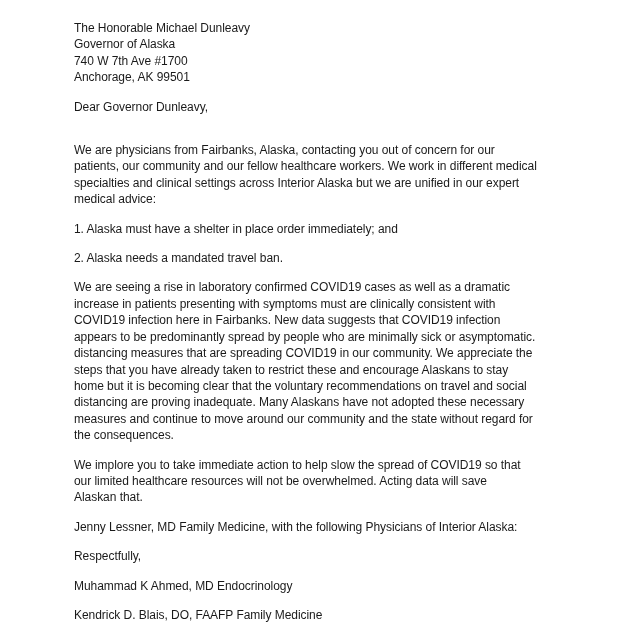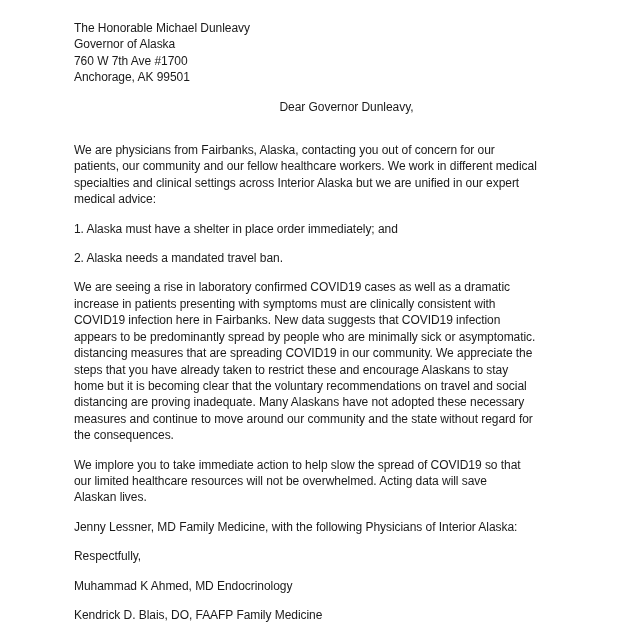--- a/index.html
+++ b/index.html
@@ -20,34 +20,34 @@
       left: 74px;
       top: 20px;
       width: 545px;
       font-size: 12px;
       line-height: 16.4px;
       letter-spacing: -0.05px;
     }
     .line { white-space: nowrap; display: block; }
     .block { margin: 0; }
     .addr { margin-bottom: 13px; }
-    .salutation { margin-bottom: 27px; text-align: center; }
+    .salutation { margin-bottom: 27px; }
     .para { margin-bottom: 13px; margin-top: 13px; }
     .closing { margin-bottom: 13px; }
     .signer { margin-bottom: 13.2px; }
   </style>
 </head>
 <body>
 
 <div class="page">
 
   <div class="block addr">
     <span class="line">The Honorable Michael Dunleavy</span>
     <span class="line">Governor of Alaska</span>
-    <span class="line">760 W 7th Ave #1700</span>
+    <span class="line">740 W 7th Ave #1700</span>
     <span class="line">Anchorage, AK 99501</span>
   </div>
 
   <div class="block salutation">
     <span class="line">Dear Governor Dunleavy,</span>
   </div>
 
   <div class="block para">
     <span class="line">We are physicians from Fairbanks, Alaska, contacting you out of concern for our</span>
     <span class="line">patients, our community and our fellow healthcare workers. We work in different medical</span>
@@ -72,21 +72,21 @@
     <span class="line">steps that you have already taken to restrict these and encourage Alaskans to stay</span>
     <span class="line">home but it is becoming clear that the voluntary recommendations on travel and social</span>
     <span class="line">distancing are proving inadequate. Many Alaskans have not adopted these necessary</span>
     <span class="line">measures and continue to move around our community and the state without regard for</span>
     <span class="line">the consequences.</span>
   </div>
 
   <div class="block para">
     <span class="line">We implore you to take immediate action to help slow the spread of COVID19 so that</span>
     <span class="line">our limited healthcare resources will not be overwhelmed. Acting data will save</span>
-    <span class="line">Alaskan lives.</span>
+    <span class="line">Alaskan that.</span>
   </div>
 
   <div class="block signer">
     <span class="line">Jenny Lessner, MD Family Medicine, with the following Physicians of Interior Alaska:</span>
   </div>
 
   <div class="block closing">
     <span class="line">Respectfully,</span>
   </div>
   <div class="block signer">

